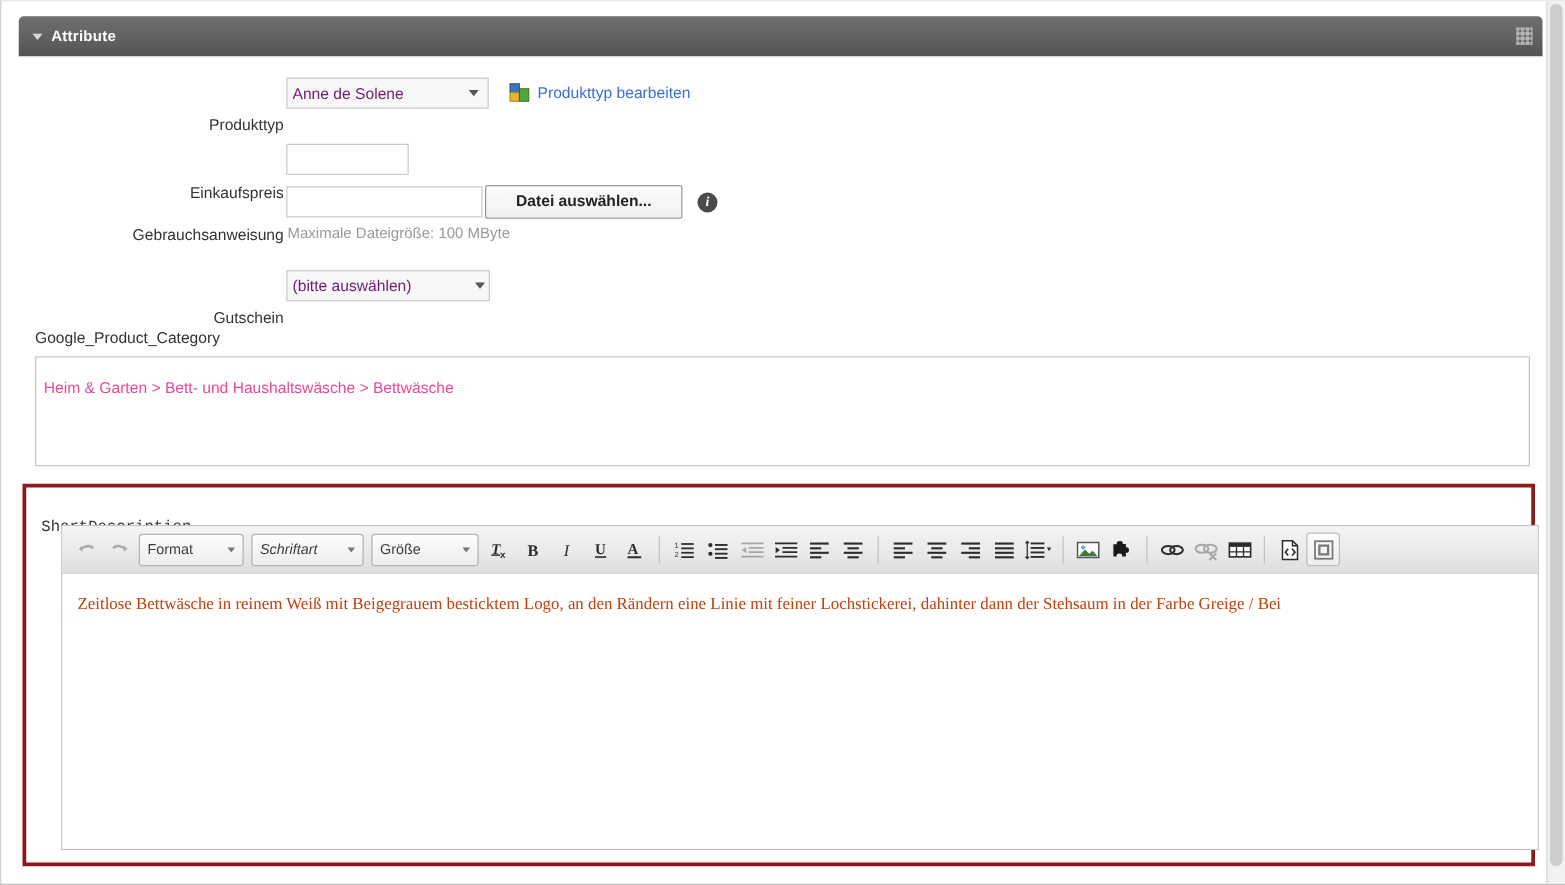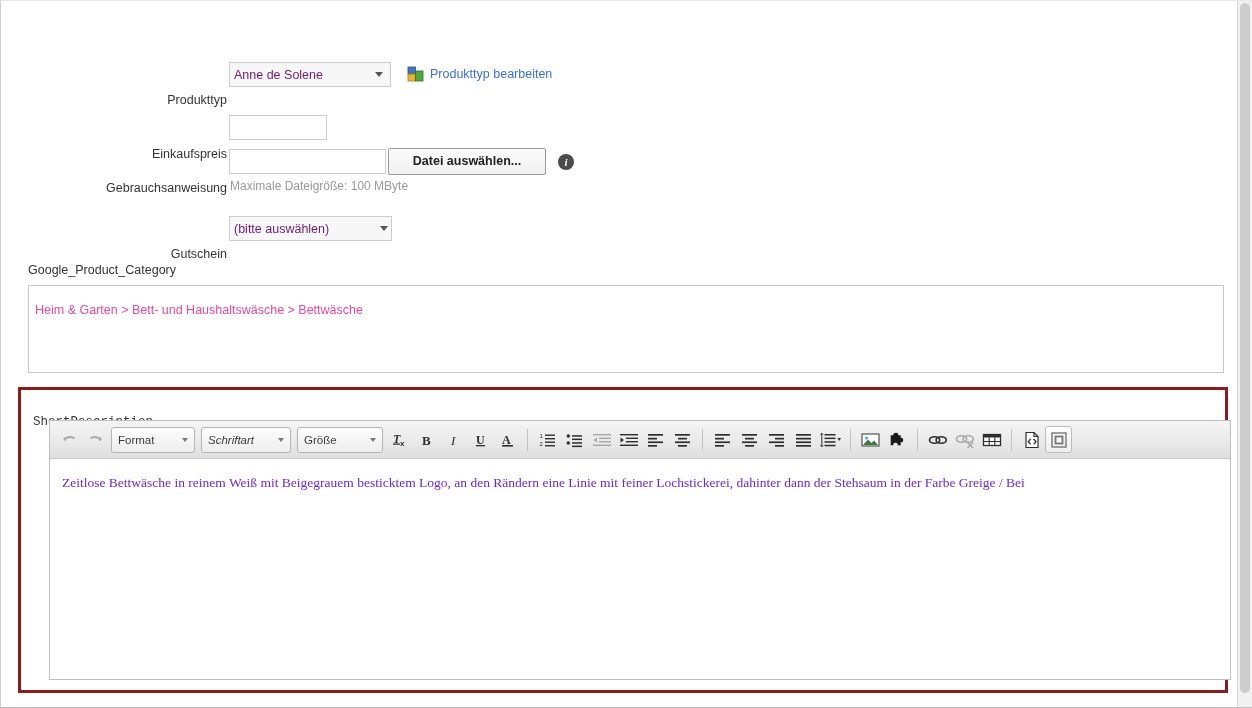--- a/index.html
+++ b/index.html
@@ -331,32 +331,37 @@
 
   .editor-body {
     position: absolute;
     left: 0; top: 39px;
     right: 0; bottom: 0;
     background: #ffffff;
     padding: 14px 10px 0 12px;
     box-sizing: border-box;
     font-family: "Liberation Serif", serif;
     font-size: 13.5px;
-    color: #6d28d9;
+    color: #c2410c;
     line-height: 17px;
     overflow: hidden;
   }
 </style>
 </head>
 <body>
 
 <div id="page">
 
   <div id="content">
 
+    <div class="panel-header">
+      <span class="collapse-arrow"></span>
+      <span>Attribute</span>
+      <span class="grip"></span>
+    </div>
 
     <div class="form-label lbl-produkttyp">Produkttyp</div>
     <select class="ui-select sel-produkttyp">
       <option>Anne de Solene</option>
     </select>
     <span class="sel-arrow arrow-produkttyp"></span>
 
     <svg class="cube-icon" viewBox="0 0 16 16">
       <rect x="0.5" y="1" width="7.5" height="7" fill="#3e76c4" stroke="#2a4f86" stroke-width="0.8"></rect>
       <rect x="0.5" y="8" width="7.5" height="7" fill="#e8b233" stroke="#a8811f" stroke-width="0.8"></rect>

